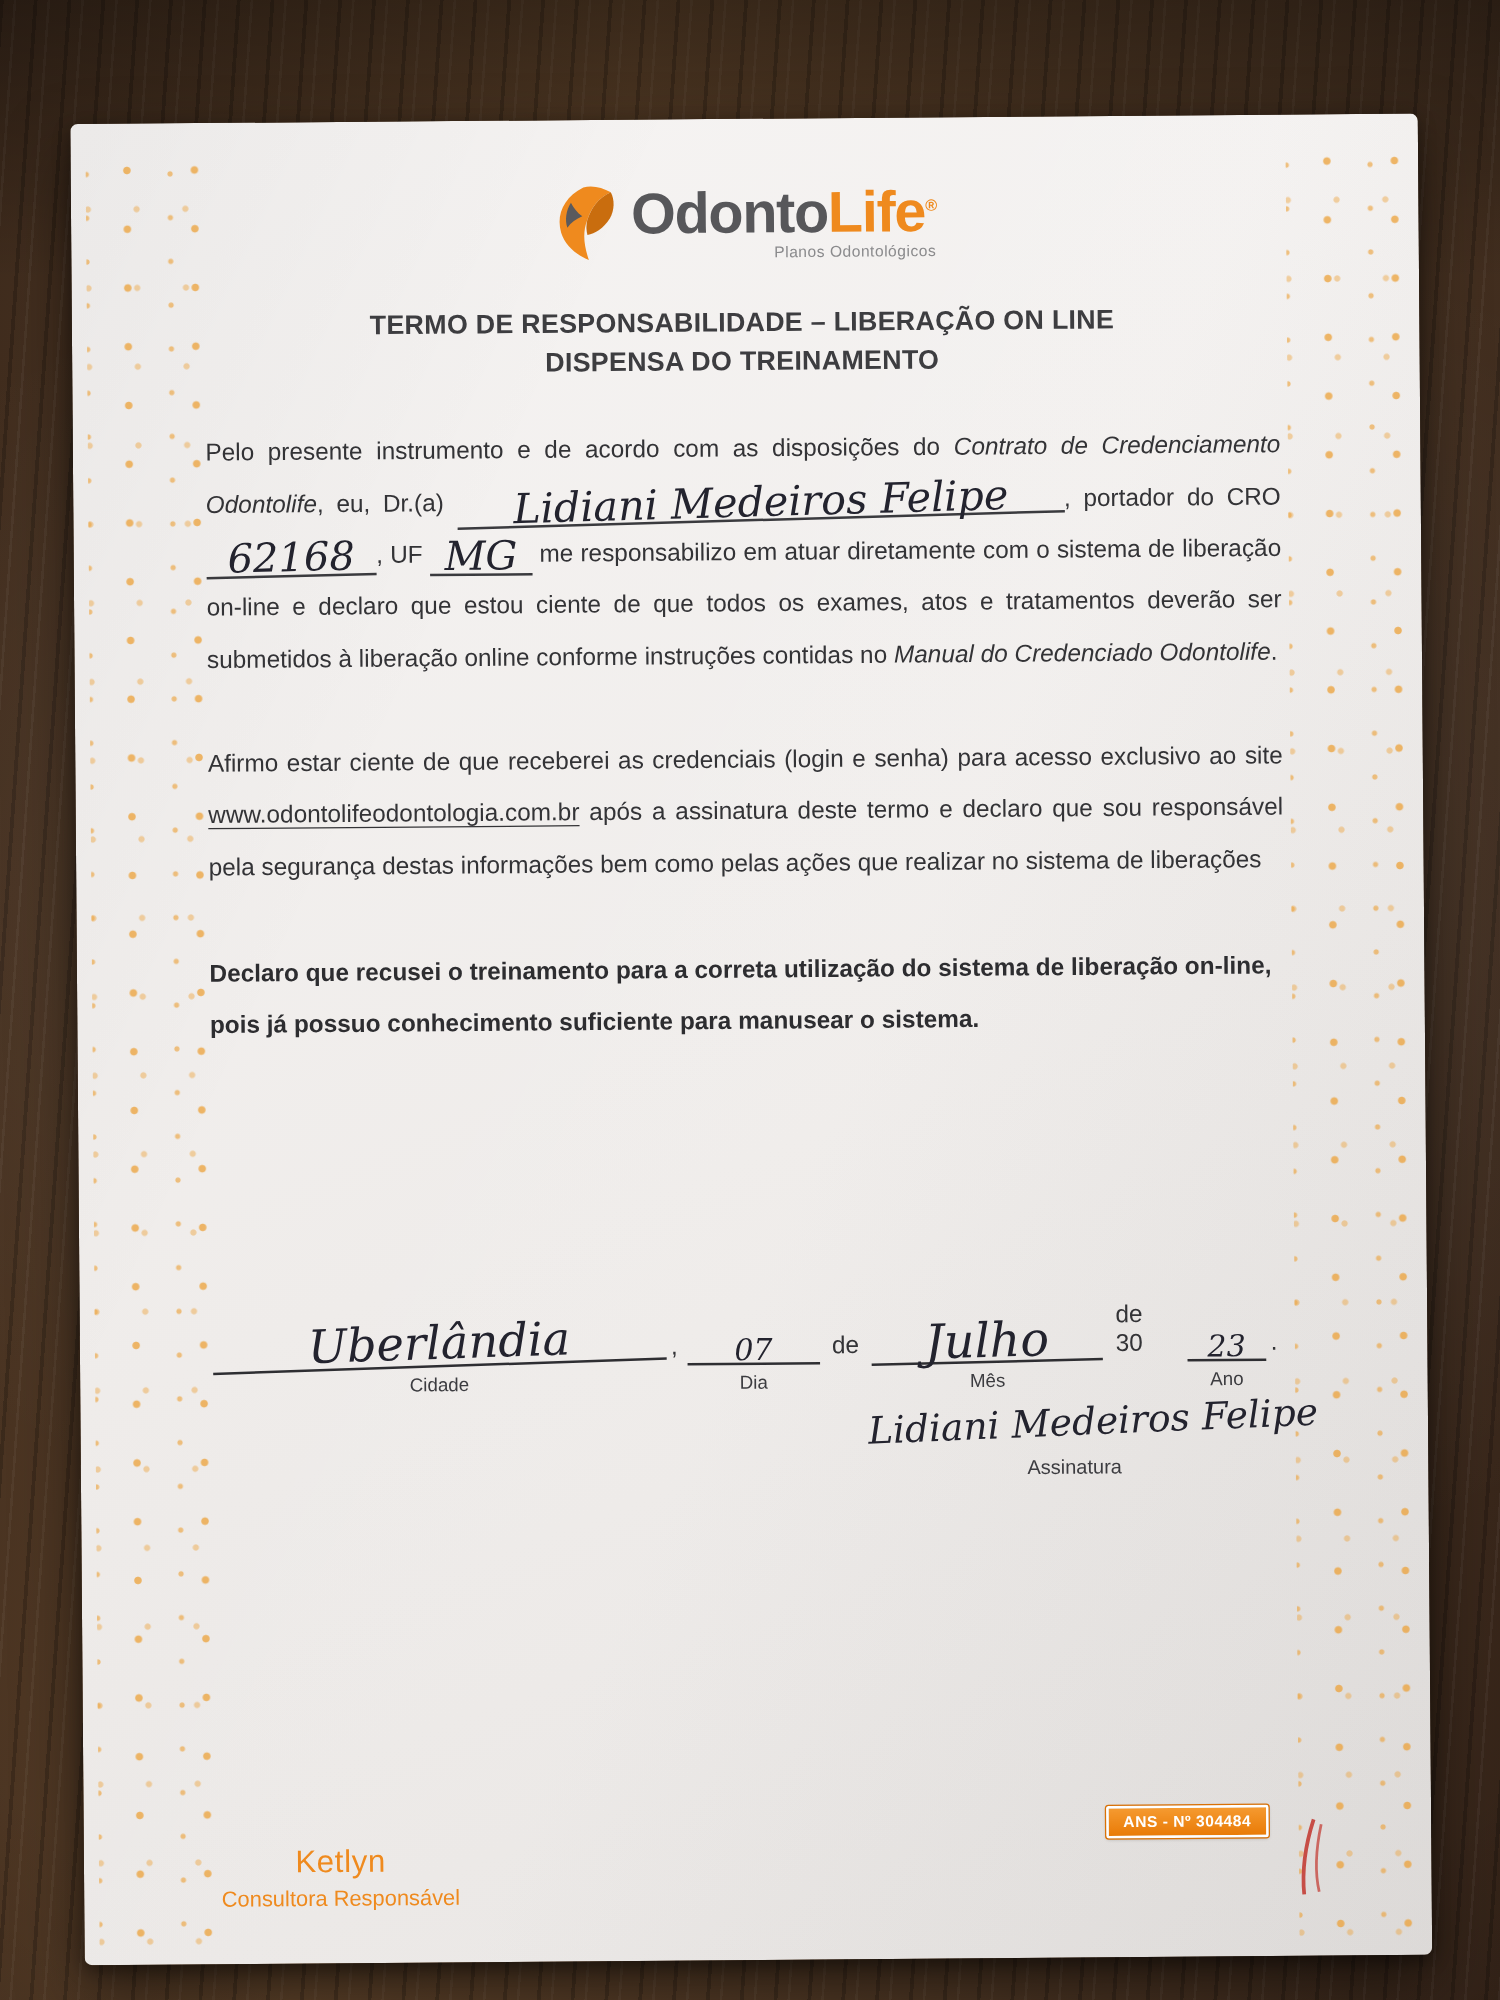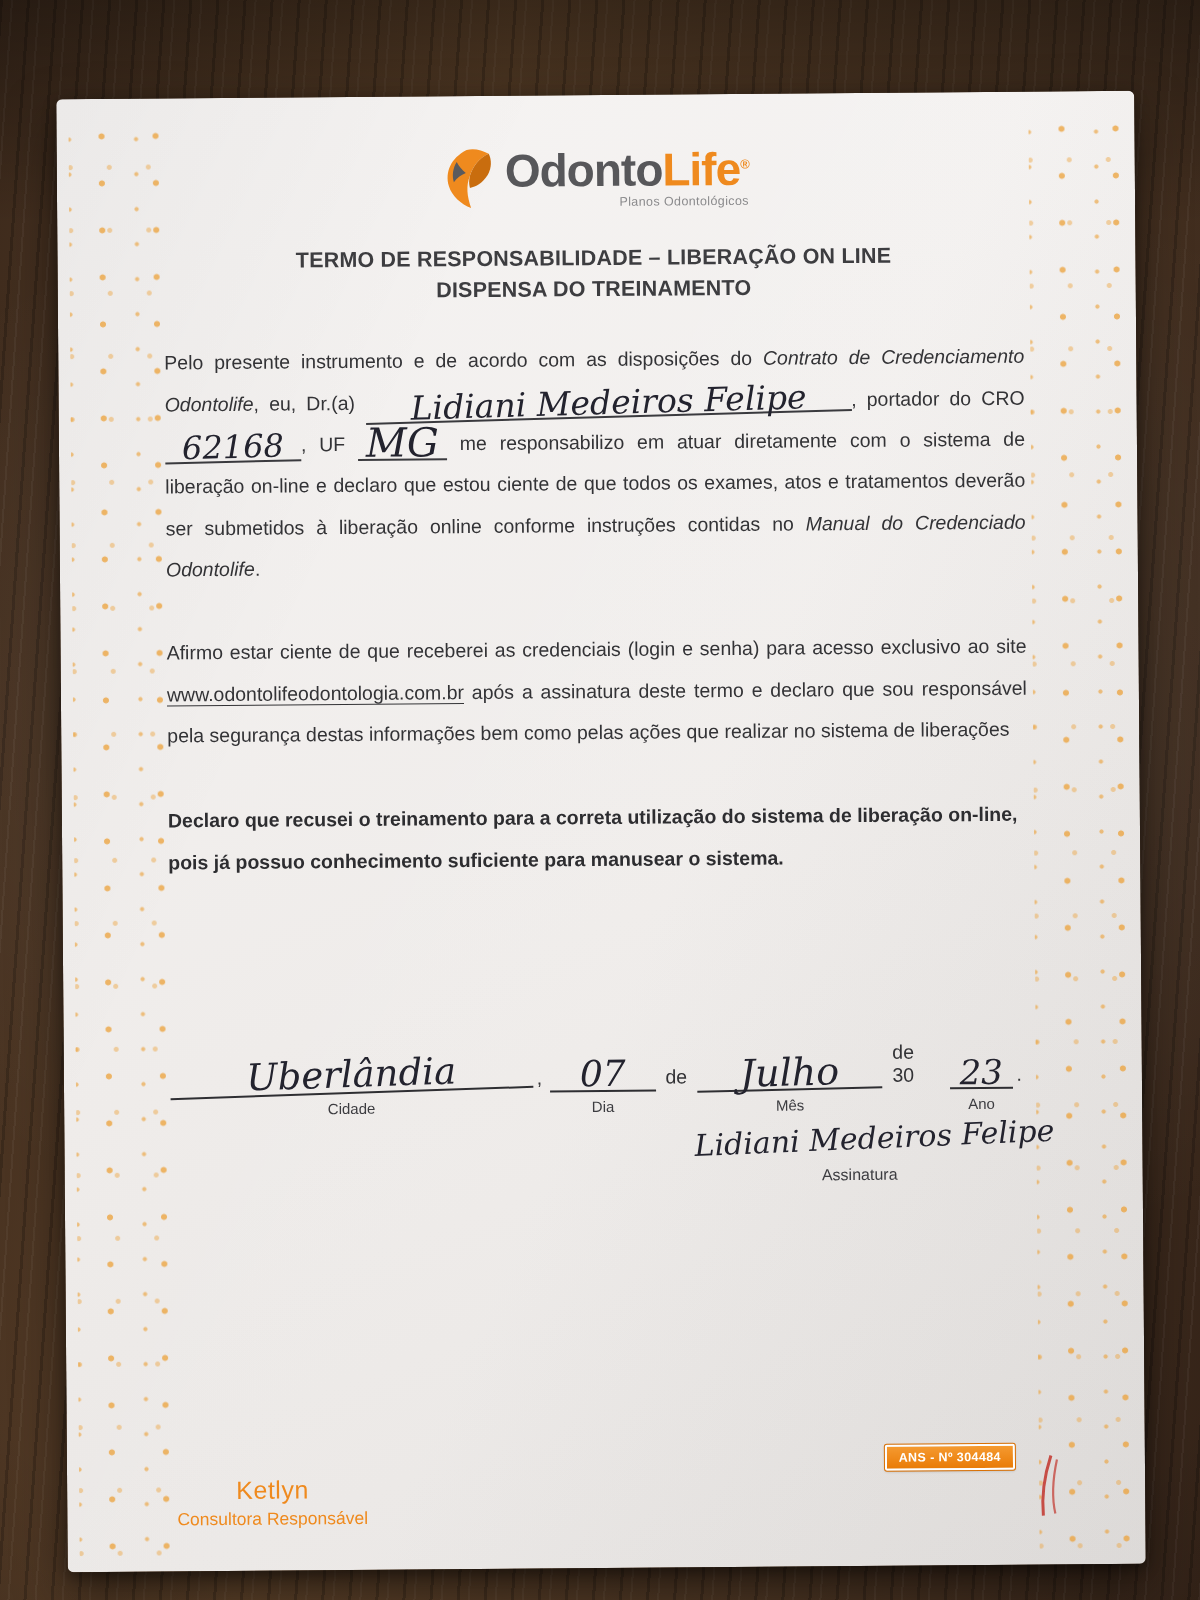--- a/index.html
+++ b/index.html
@@ -55,33 +55,33 @@
   .p2{margin-top:42px;}
   .p3{margin-top:44px;font-weight:700;color:#2d2d30;text-align:left;}
   em{font-style:italic;}
   .link{text-decoration:underline;text-underline-offset:4px;}
 
   .fill{display:inline-block;border-bottom:2px solid #3a3a3e;text-align:center;
     font-family:"DejaVu Serif",cursive,serif;font-style:italic;color:#23232e;
     line-height:.8;vertical-align:-6px;padding:0 8px;}
   .fill-name{min-width:470px;font-size:33px;transform:rotate(-1.2deg);}
   .fill-cro{min-width:120px;font-size:32px;transform:rotate(-1deg);}
-  .fill-uf{min-width:66px;font-size:40px;}
+  .fill-uf{min-width:66px;font-size:32px;}
 
   
   .date-row{position:absolute;top:948px;left:106px;right:112px;display:flex;
     align-items:flex-end;color:#333336;font-size:19.5px;}
   .field{display:inline-flex;flex-direction:column;align-items:center;}
   .field-line{border-bottom:2.5px solid #2e2e32;width:100%;text-align:center;
     font-family:"DejaVu Serif",cursive,serif;font-style:italic;color:#23232e;line-height:.85;}
   .field-label{font-size:15px;color:#3c3c40;margin-top:6px;}
   .hw-city{font-size:37px;transform:rotate(-1.5deg);padding-bottom:2px;}
-  .hw-day{font-size:36px;}
+  .hw-day{font-size:24px;}
   .hw-month{font-size:38px;transform:rotate(-1deg);}
-  .hw-year{font-size:34px;}
+  .hw-year{font-size:24px;}
   .sep{padding:0 8px 26px 4px;}
   .sep2{padding:0 10px 26px 10px;}
 
   
   .sign-block{position:absolute;top:1028px;right:118px;width:330px;text-align:center;}
   .sign-hand{font-family:"DejaVu Serif",cursive,serif;font-style:italic;color:#23232e;
     font-size:30px;transform:rotate(-2deg);white-space:nowrap;}
   .sign-label{font-size:16px;color:#3c3c40;margin-top:10px;}
 
   

